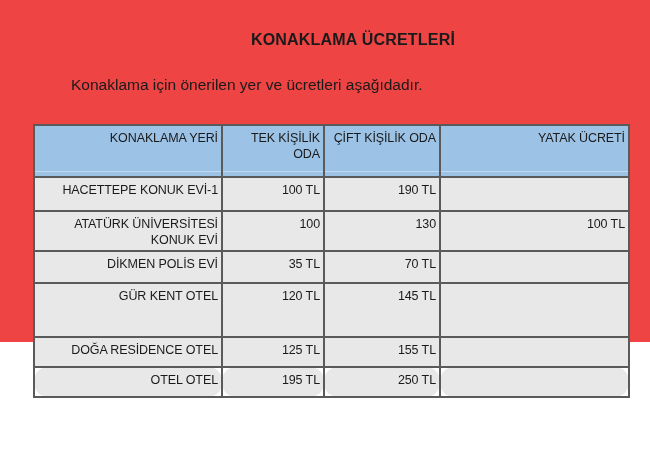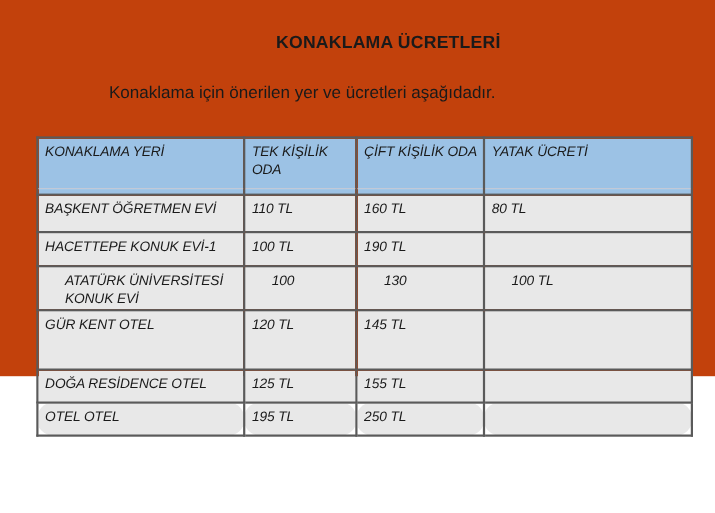--- a/index.html
+++ b/index.html
@@ -13,58 +13,56 @@
   html, body {
     width: 650px; height: 466px;
     background: #ffffff;
     font-family: "Liberation Sans", sans-serif;
     color: var(--text);
     overflow: hidden;
   }
   .page {
     position: relative;
     width: 650px; height: 342px;
-    background: #c2410c;
+    background: #ef4444;
   }
   .doc-title {
     position: absolute;
     top: 31px; left: 0;
     width: 100%;
     text-align: center;
     transform: translateX(28px);
     font-size: 16px;
     font-weight: bold;
     letter-spacing: 0.2px;
   }
   .doc-subtitle {
     position: absolute;
     top: 76px; left: 71px;
     font-size: 15.5px;
     font-weight: normal;
-    margin-left: 28px;
   }
   table.prices {
     position: absolute;
     top: 124px; left: 33px;
     width: 595px;
     border-collapse: collapse;
     table-layout: fixed;
     font-size: 12.5px;
     line-height: 1.28;
     letter-spacing: -0.1px;
   }
   table.prices, th, td {
     border: 2px solid var(--border);
   }
   th, td {
     vertical-align: top;
-    text-align: left;
+    text-align: right;
     padding: 4px 3px 2px 6px;
     overflow: hidden;
-    font-style: italic;
   }
   thead th {
     background: var(--header-bg);
     font-weight: normal;
     border-bottom: 1px solid var(--header-line);
     height: 46px;
   }
   thead th.nowrap { white-space: nowrap; }
   tr.header-spacer td {
     background: var(--header-bg);
@@ -109,36 +107,36 @@
       </tr>
       <tr class="header-spacer">
         <td></td>
         <td></td>
         <td></td>
         <td></td>
       </tr>
     </thead>
     <tbody>
       <tr>
-        <td>BAŞKENT ÖĞRETMEN EVİ</td>
-        <td>110 TL</td>
-        <td>160 TL</td>
-        <td>80 TL</td>
-      </tr>
-      <tr>
         <td>HACETTEPE KONUK EVİ-1</td>
         <td>100 TL</td>
         <td>190 TL</td>
         <td></td>
       </tr>
       <tr>
         <td>ATATÜRK ÜNİVERSİTESİ KONUK EVİ</td>
         <td>100</td>
         <td>130</td>
         <td>100 TL</td>
+      </tr>
+      <tr>
+        <td>DİKMEN POLİS EVİ</td>
+        <td>35 TL</td>
+        <td>70 TL</td>
+        <td></td>
       </tr>
       <tr>
         <td>GÜR KENT OTEL</td>
         <td>120 TL</td>
         <td>145 TL</td>
         <td></td>
       </tr>
       <tr>
         <td>DOĞA RESİDENCE OTEL</td>
         <td>125 TL</td>

